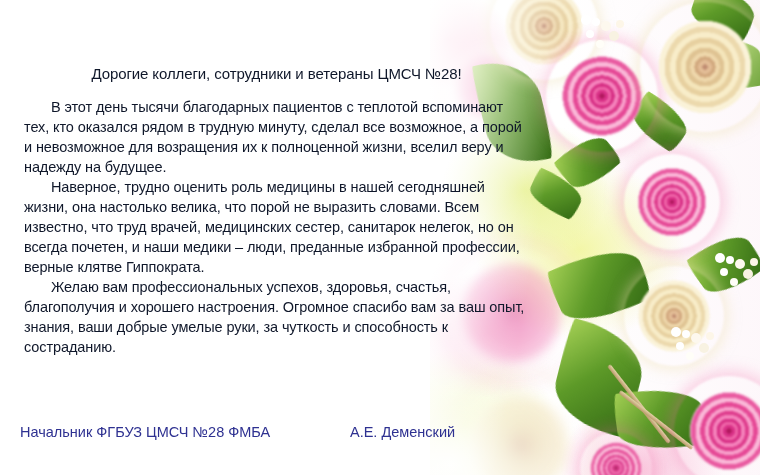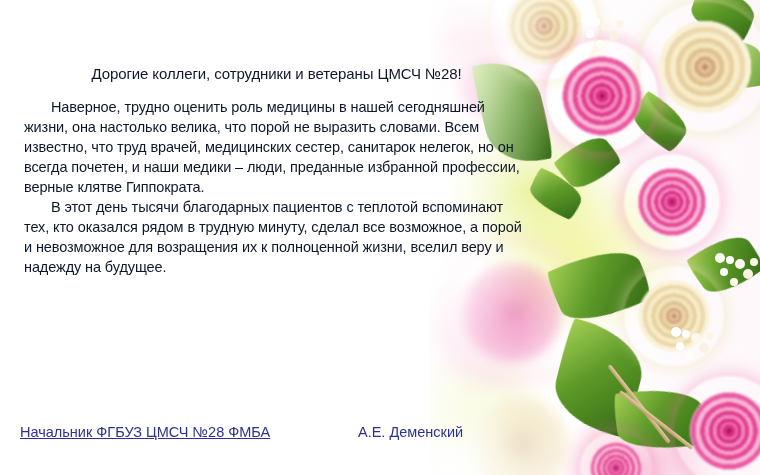--- a/index.html
+++ b/index.html
@@ -16,22 +16,22 @@
     color:#0f172a;font-size:14.5px;line-height:20px;letter-spacing:-0.1px;margin-top:48px;
   }
   .title{
     text-align:center;font-size:15px;font-weight:400;margin:0 0 13px 0;
   }
   .text-col p{margin:0;text-indent:27px;}
   .text-col p.gap-after{margin-bottom:8px;}
 
   .signature{position:absolute;left:0;top:424px;width:520px;z-index:2;
     color:#2e3191;font-size:14.5px;}
-  .sig-pos{position:absolute;left:20px;top:0;white-space:nowrap;text-decoration:underline;}
-  .sig-name{position:absolute;left:358px;top:0;white-space:nowrap;}
+  .sig-pos{position:absolute;left:20px;top:0;white-space:nowrap;}
+  .sig-name{position:absolute;left:350px;top:0;white-space:nowrap;}
 
   
   .flowers{
     position:absolute;top:0;right:0;width:330px;height:475px;overflow:hidden;z-index:1;
     background:
       radial-gradient(90px 70px at 18px 40px,  rgba(247,154,192,.6), transparent 70%),
       radial-gradient(120px 100px at 95px 190px, rgba(226,238,120,.75), transparent 70%),
       radial-gradient(150px 130px at 150px 250px, rgba(238,243,130,.7), transparent 70%),
       radial-gradient(110px 90px at 55px 335px, rgba(249,183,214,.55), transparent 70%),
       radial-gradient(130px 110px at 35px 425px, rgba(233,242,150,.6), transparent 70%),
@@ -132,22 +132,23 @@
     <div class="rose rp r6"></div>
     <div class="rose rp r7"></div>
 
     <div class="wax wx1"></div>
     <div class="wax wx2"></div>
     <div class="wax wx3"></div>
   </div>
 
   <div class="text-col">
     <h1 class="title">Дорогие коллеги, сотрудники и ветераны ЦМСЧ №28!</h1>
+    <p>В этот день тысячи благодарных пациентов с теплотой вспоминают тех, кто оказался рядом в трудную минуту, сделал все возможное, а порой и невозможное для возращения их к полноценной жизни, вселил веру и надежду на будущее.</p>
     <p>Наверное, трудно оценить роль медицины в нашей сегодняшней жизни, она настолько велика, что порой не выразить словами. Всем известно, что труд врачей, медицинских сестер, санитарок нелегок, но он всегда почетен, и наши медики – люди, преданные избранной профессии, верные клятве Гиппократа.</p>
-    <p>В этот день тысячи благодарных пациентов с теплотой вспоминают тех, кто оказался рядом в трудную минуту, сделал все возможное, а порой и невозможное для возращения их к полноценной жизни, вселил веру и надежду на будущее.</p>
+    <p>Желаю вам профессиональных успехов, здоровья, счастья, благополучия и хорошего настроения. Огромное спасибо вам за ваш опыт, знания, ваши добрые умелые руки, за чуткость и способность к состраданию.</p>
   </div>
 
   <div class="signature">
     <span class="sig-pos">Начальник ФГБУЗ ЦМСЧ №28 ФМБА</span>
     <span class="sig-name">А.Е. Деменский</span>
   </div>
 
 </div>
 
 </body></html>

